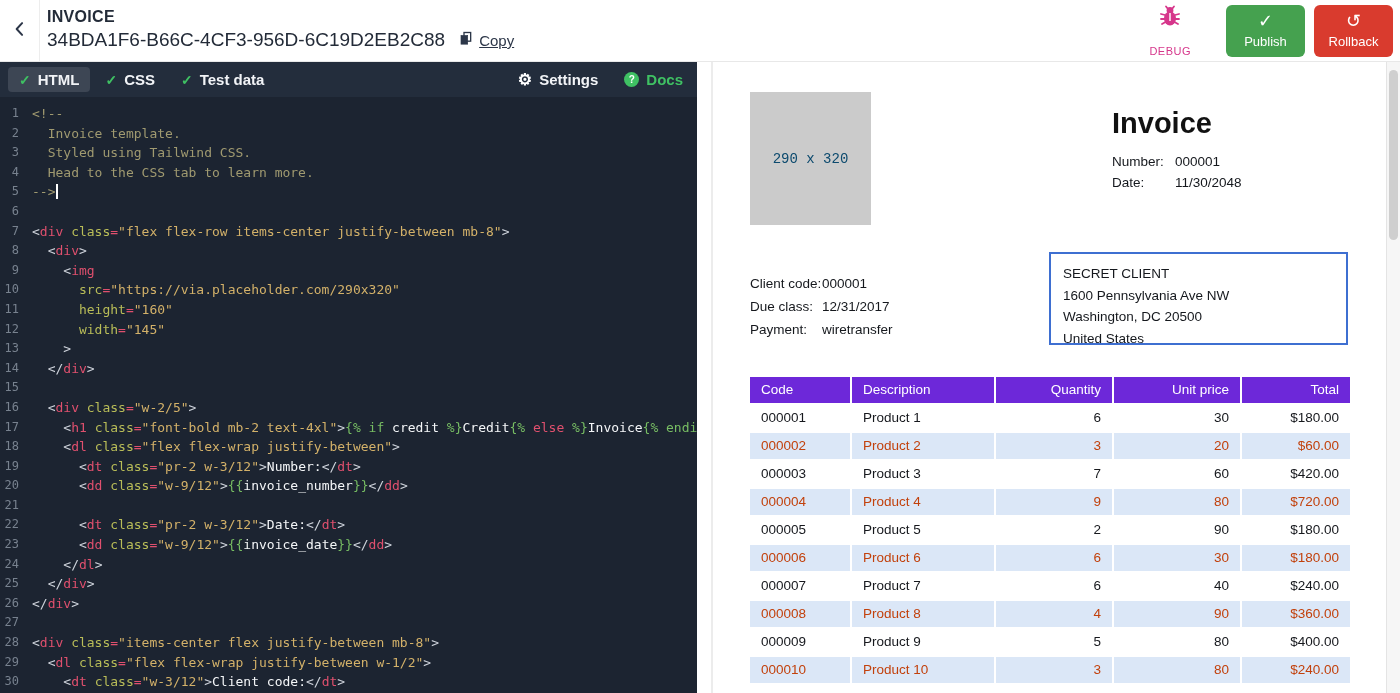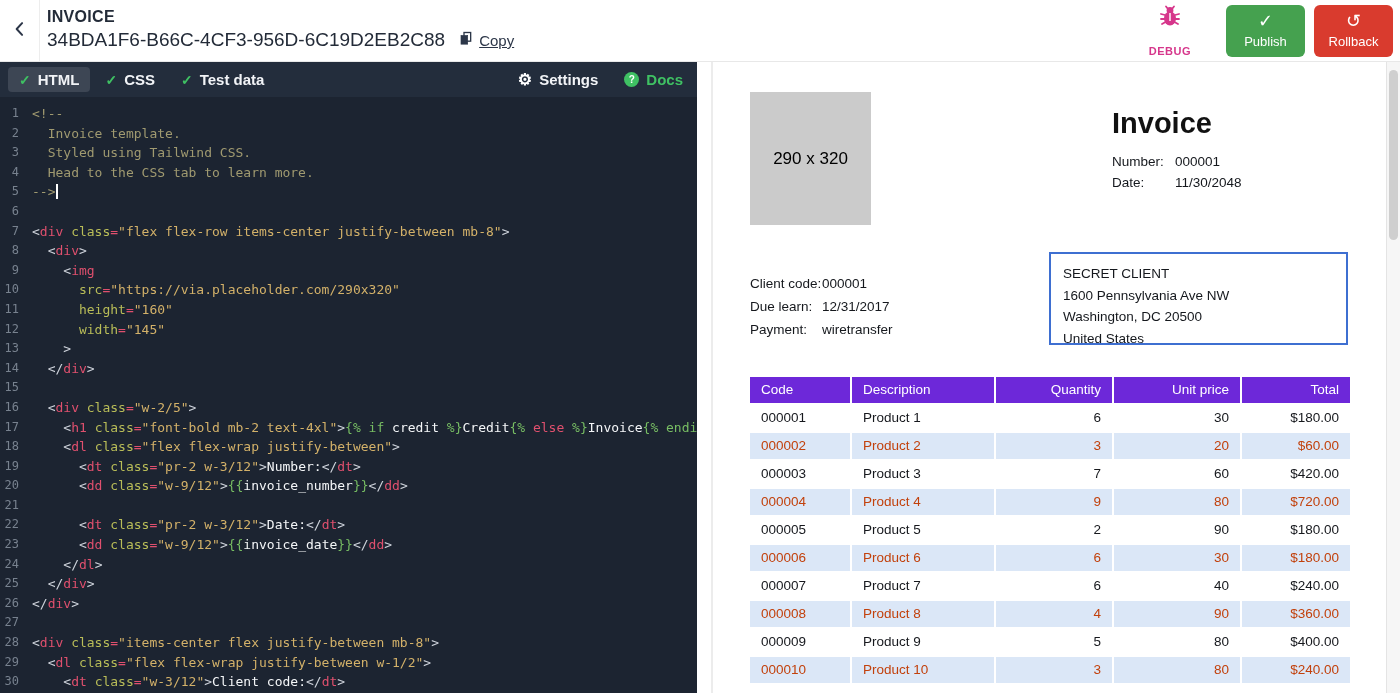--- a/index.html
+++ b/index.html
@@ -15,21 +15,21 @@
               border-right:1px solid #ededed; cursor:pointer; background:#fff; }
   .title-wrap { padding:8px 0 0 7px; }
   .page-title { font-size:16px; font-weight:800; color:#232b38; letter-spacing:.3px; }
   .id-row { display:flex; align-items:center; margin-top:3px; }
   .template-id { font-size:19px; color:#232b38; }
   .copy-btn { display:flex; align-items:center; margin-left:13px; cursor:pointer; color:#2c3648;
               font-size:15px;text-decoration:underline; }
   .copy-btn svg { margin-right:5px; }
   .controls { margin-left:auto; display:flex; align-items:center; padding-right:7px; }
   .debug { display:flex; flex-direction:column; align-items:center; margin-right:26px; cursor:pointer; }
-  .debug-label { font-size:11px; font-weight:700; color:#d6368b; letter-spacing:.5px; margin-top:13px; }
+  .debug-label { font-size:11px; font-weight:400; color:#d6368b; letter-spacing:.5px; margin-top:13px; }
   .btn { width:79px; height:52px; border-radius:6px; border:none; cursor:pointer;
          display:flex; flex-direction:column; align-items:center; justify-content:center;
          color:#fff; margin-left:9px; }
   .btn .btn-icon { font-size:18px; line-height:18px; height:20px; }
   .btn .btn-label { font-size:13px; margin-top:2px; }
   .btn-publish { background:#45a14f; }
   .btn-rollback { background:#d93b2e; }
 
   
   .left-pane { position:absolute; left:0; top:62px; width:697px; height:631px; background:#1c2431; }
@@ -66,21 +66,21 @@
   
   .right-pane { position:absolute; left:697px; top:62px; width:703px; height:631px; background:#fff; }
   .pane-divider { position:absolute; left:14px; top:0; width:2px; height:631px; background:#ececec; }
   .scrollbar { position:absolute; right:0; top:0; width:14px; height:631px; background:#f6f6f6;
                border-left:1px solid #e4e4e4; }
   .scroll-thumb { position:absolute; left:2px; top:8px; width:9px; height:170px;
                   background:#cfcfcf; border-radius:5px; }
 
   .placeholder { position:absolute; left:53px; top:30px; width:121px; height:133px;
                  background:#cbcbcb; display:flex; align-items:center; justify-content:center;
-                 color:#000000; font-size:17px; }
+                 color:#0c4a6e; font-size:14px;font-family:Liberation Mono, monospace; }
   .inv-head { position:absolute; left:415px; top:44px; width:240px; color:#15181d; }
   .inv-title { font-size:29px; font-weight:700; line-height:1.2; color:#111; }
   .meta-list { margin-top:10px; }
   .meta-row { display:flex; font-size:13.5px; line-height:21.5px; }
   .meta-row dt { width:63px; flex:0 0 63px; }
   .client-list { position:absolute; left:53px; top:210px; width:260px; color:#15181d; }
   .client-row { display:flex; font-size:13.5px; line-height:23px; }
   .client-row dt { width:72px; flex:0 0 72px; }
   .addr-box { position:absolute; left:352px; top:190px; width:299px; height:93px;
               border:2px solid #3e6fd1; padding:9px 12px; font-size:13.5px; line-height:21.5px;
@@ -326,21 +326,21 @@
         </div>
       </dl>
     </div>
 
     <dl class="client-list">
       <div class="client-row">
         <dt>Client code:</dt>
         <dd>000001</dd>
       </div>
       <div class="client-row">
-        <dt>Due learn:</dt>
+        <dt>Due class:</dt>
         <dd>12/31/2017</dd>
       </div>
       <div class="client-row">
         <dt>Payment:</dt>
         <dd>wiretransfer</dd>
       </div>
     </dl>
 
     <div class="addr-box">
       <div>SECRET CLIENT</div>

